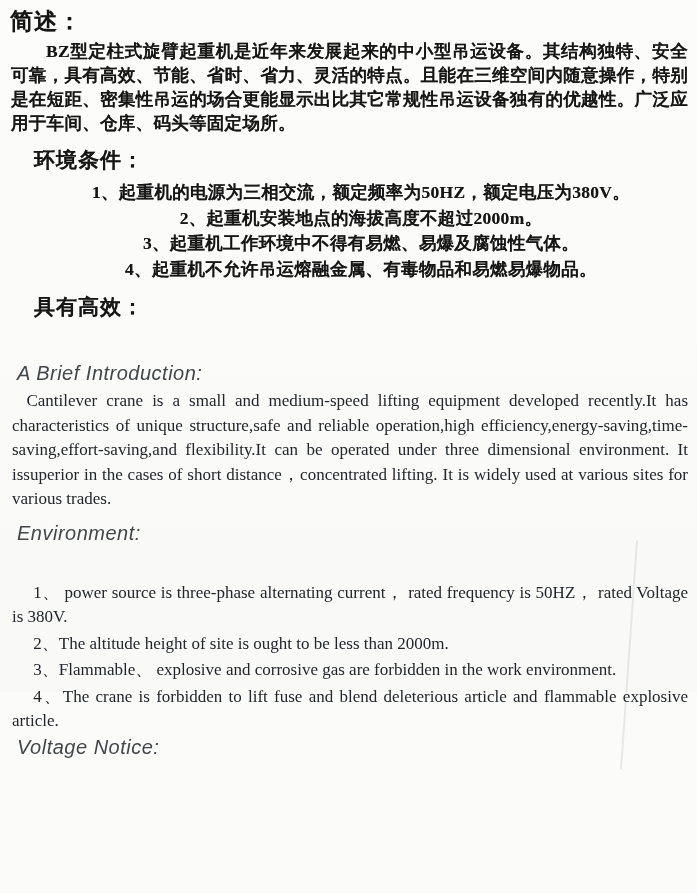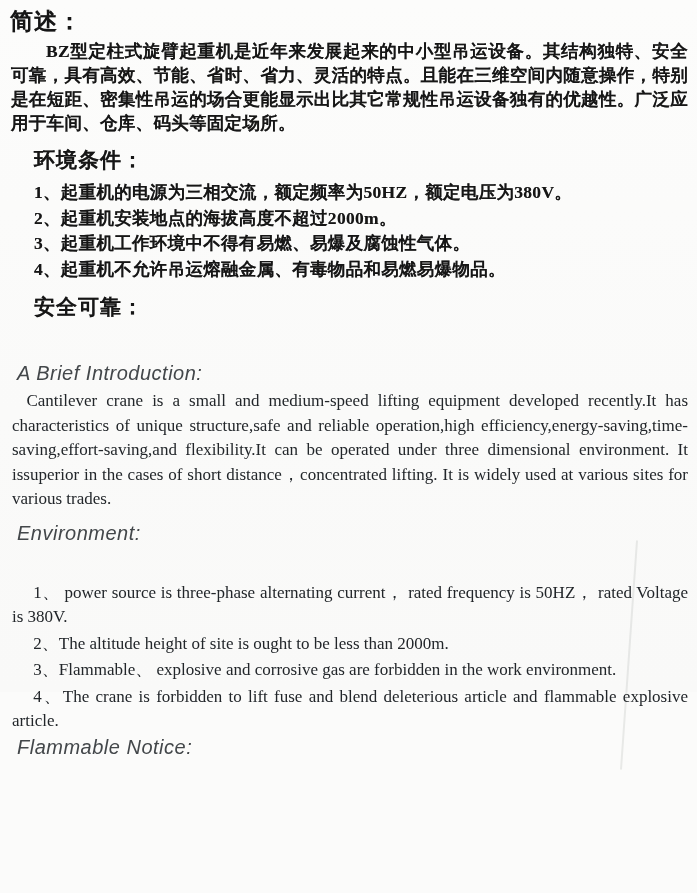--- a/index.html
+++ b/index.html
@@ -46,21 +46,21 @@
     text-align: justify;
     text-indent: 2em;
     letter-spacing: 0.3px;
   }
   .h-cn-sub {
     font-size: 21px;
     line-height: 28px;
     margin: 11px 0 0 34px;
     letter-spacing: 1px;
   }
-  .cn-list { margin: 6px 0 0 0; }
+  .cn-list { margin: 6px 0 0 0; text-align: center; }
   .cn-item {
     font-size: 17.5px;
     line-height: 25.5px;
     margin: 0 9px 0 34px;
     letter-spacing: 0.3px;
   }
   .cn-para2 {
     font-size: 17.5px;
     line-height: 24px;
     margin: 2px 9px 0 11px;
@@ -107,32 +107,32 @@
 
   <h2 class="cn h-cn-sub">环境条件：</h2>
 
   <div class="cn-list">
     <p class="cn cn-item">1、起重机的电源为三相交流，额定频率为50HZ，额定电压为380V。</p>
     <p class="cn cn-item">2、起重机安装地点的海拔高度不超过2000m。</p>
     <p class="cn cn-item">3、起重机工作环境中不得有易燃、易爆及腐蚀性气体。</p>
     <p class="cn cn-item">4、起重机不允许吊运熔融金属、有毒物品和易燃易爆物品。</p>
   </div>
 
-  <h2 class="cn h-cn-sub">安全可靠：</h2>
+  <h2 class="cn h-cn-sub">具有高效：</h2>
 
 
   <h3 class="h-en intro">A Brief Introduction:</h3>
 
   <p class="en-body en-para">Cantilever  crane is a small and medium-speed lifting equipment developed recently.It has characteristics of unique structure,safe and reliable operation,high efficiency,energy-saving,time-saving,effort-saving,and flexibility.It can be operated under three dimensional environment.  It issuperior in the cases of short  distance，concentrated lifting.  It is widely used at various sites for various trades.</p>
 
   <h3 class="h-en env">Environment:</h3>
 
   <div>
     <p class="en-body en-item first">1、 power source is three-phase alternating current， rated frequency is 50HZ， rated Voltage is 380V.</p>
     <p class="en-body en-item">2、The altitude height of site is ought to be less than 2000m.</p>
     <p class="en-body en-item">3、Flammable、 explosive and corrosive gas are forbidden in the work environment.</p>
     <p class="en-body en-item">4、The crane is forbidden to lift fuse and blend deleterious article and flammable explosive article.</p>
   </div>
 
-  <h3 class="h-en ordering">Flammable Notice:</h3>
+  <h3 class="h-en ordering">Voltage Notice:</h3>
 
 
 </div>
 
 </body></html>

